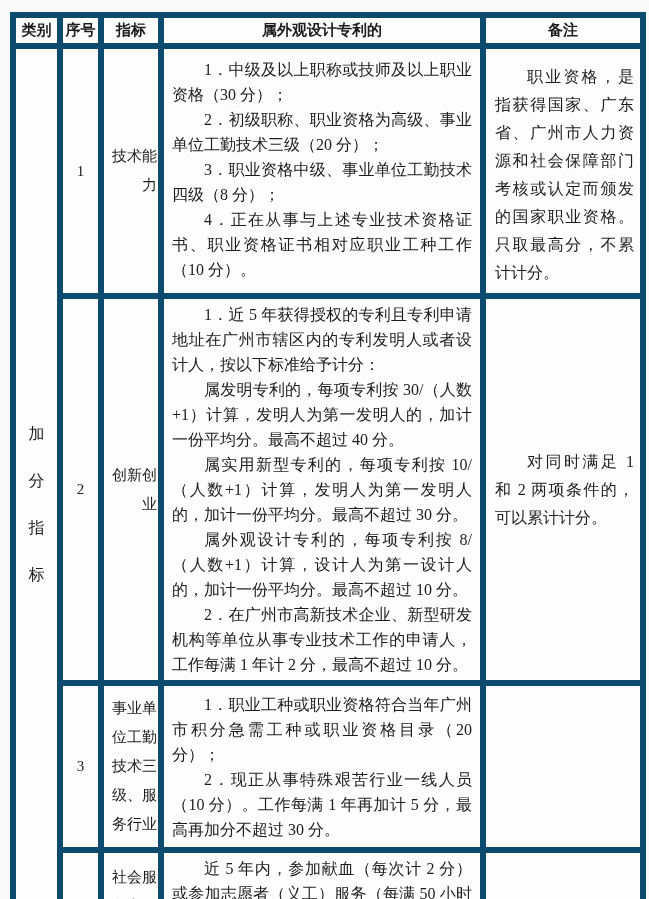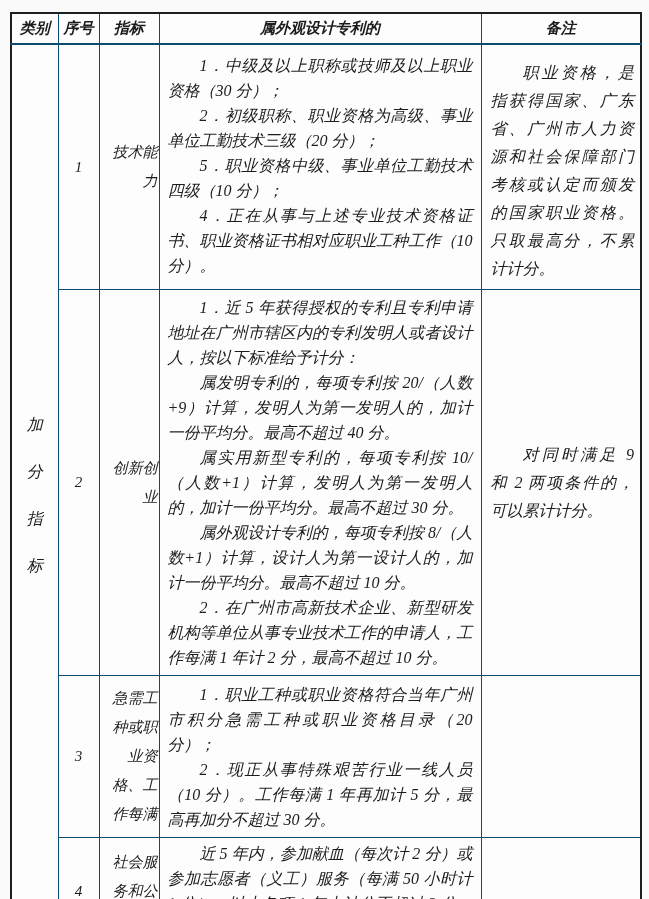--- a/index.html
+++ b/index.html
@@ -20,24 +20,23 @@
     left: 10px;
     top: 12px;
     width: 630px;
     border-collapse: collapse;
     table-layout: fixed;
     background: #fdfdfd;
     border: 2px solid #1f1f1f;
   }
   .score-table th,
   .score-table td {
-    border: 1px solid #0c4a6e;
+    border: 6px solid #0c4a6e;
     overflow: hidden;
     box-sizing: border-box;
-    font-style: italic;
   }
   .score-table thead th {
     height: 31px;
     font-family: "Liberation Sans", sans-serif;
     font-weight: 600;
     font-size: 15px;
     text-align: center;
     vertical-align: middle;
     border-bottom-width: 2px;
     padding: 0;
@@ -129,44 +128,44 @@
           <div class="cat-char">加</div>
           <div class="cat-char">分</div>
           <div class="cat-char">指</div>
           <div class="cat-char">标</div>
         </td>
         <td class="cell-no">1</td>
         <td class="cell-indicator">技术能力</td>
         <td class="cell-content">
           <p>1．中级及以上职称或技师及以上职业资格（30 分）；</p>
           <p>2．初级职称、职业资格为高级、事业单位工勤技术三级（20 分）；</p>
-          <p>5．职业资格中级、事业单位工勤技术四级（10 分）；</p>
+          <p>3．职业资格中级、事业单位工勤技术四级（8 分）；</p>
           <p>4．正在从事与上述专业技术资格证书、职业资格证书相对应职业工种工作（10 分）。</p>
         </td>
         <td class="cell-remark">
           <p>职业资格，是指获得国家、广东省、广州市人力资源和社会保障部门考核或认定而颁发的国家职业资格。只取最高分，不累计计分。</p>
         </td>
       </tr>
       <tr class="row-2">
         <td class="cell-no">2</td>
         <td class="cell-indicator">创新创业</td>
         <td class="cell-content">
           <p>1．近 5 年获得授权的专利且专利申请地址在广州市辖区内的专利发明人或者设计人，按以下标准给予计分：</p>
-          <p>属发明专利的，每项专利按 20/（人数+9）计算，发明人为第一发明人的，加计一份平均分。最高不超过 40 分。</p>
+          <p>属发明专利的，每项专利按 30/（人数+1）计算，发明人为第一发明人的，加计一份平均分。最高不超过 40 分。</p>
           <p>属实用新型专利的，每项专利按 10/（人数+1）计算，发明人为第一发明人的，加计一份平均分。最高不超过 30 分。</p>
           <p>属外观设计专利的，每项专利按 8/（人数+1）计算，设计人为第一设计人的，加计一份平均分。最高不超过 10 分。</p>
           <p>2．在广州市高新技术企业、新型研发机构等单位从事专业技术工作的申请人，工作每满 1 年计 2 分，最高不超过 10 分。</p>
         </td>
         <td class="cell-remark">
-          <p>对同时满足 9 和 2 两项条件的，可以累计计分。</p>
+          <p>对同时满足 1 和 2 两项条件的，可以累计计分。</p>
         </td>
       </tr>
       <tr class="row-3">
         <td class="cell-no">3</td>
-        <td class="cell-indicator">急需工种或职业资格、工作每满</td>
+        <td class="cell-indicator">事业单位工勤技术三级、服务行业</td>
         <td class="cell-content">
           <p>1．职业工种或职业资格符合当年广州市积分急需工种或职业资格目录（20 分）；</p>
           <p>2．现正从事特殊艰苦行业一线人员（10 分）。工作每满 1 年再加计 5 分，最高再加分不超过 30 分。</p>
         </td>
         <td class="cell-remark">
           <p></p>
         </td>
       </tr>
       <tr class="row-4">
         <td class="cell-no">4</td>

